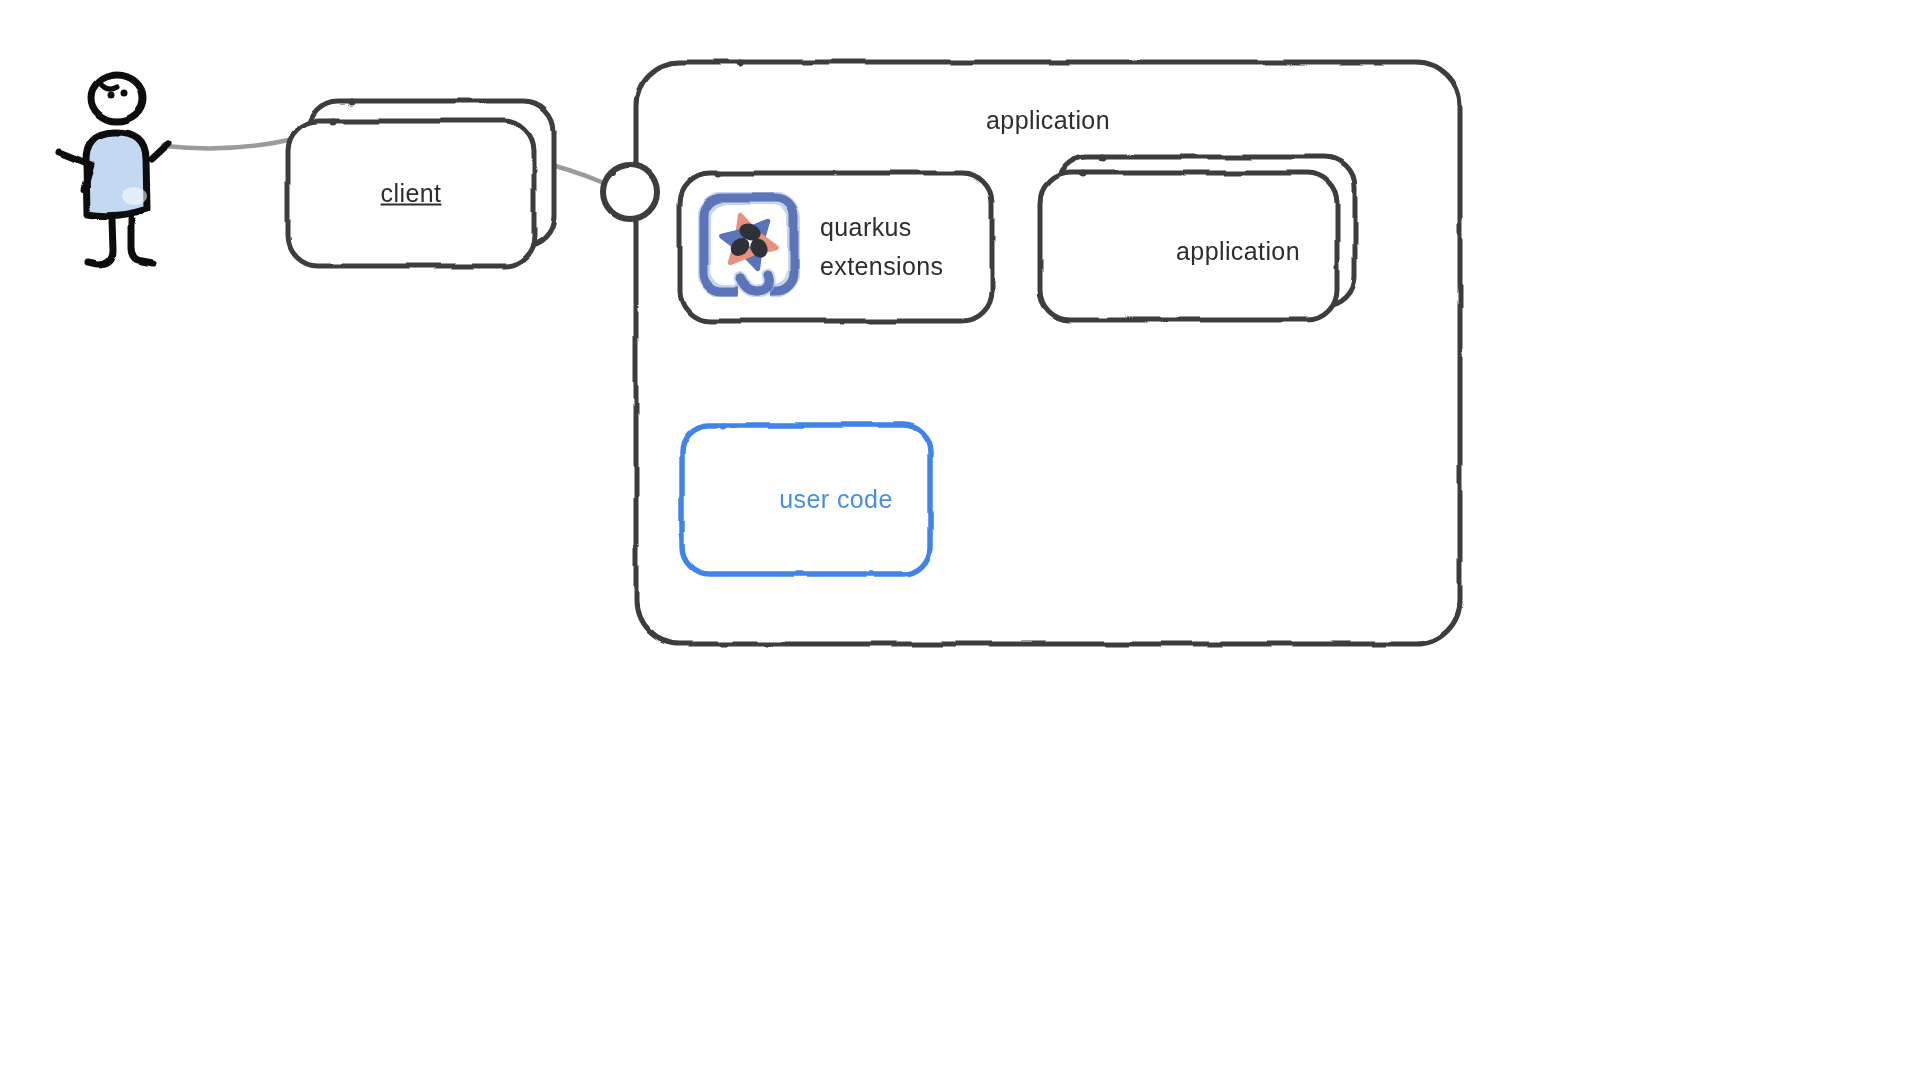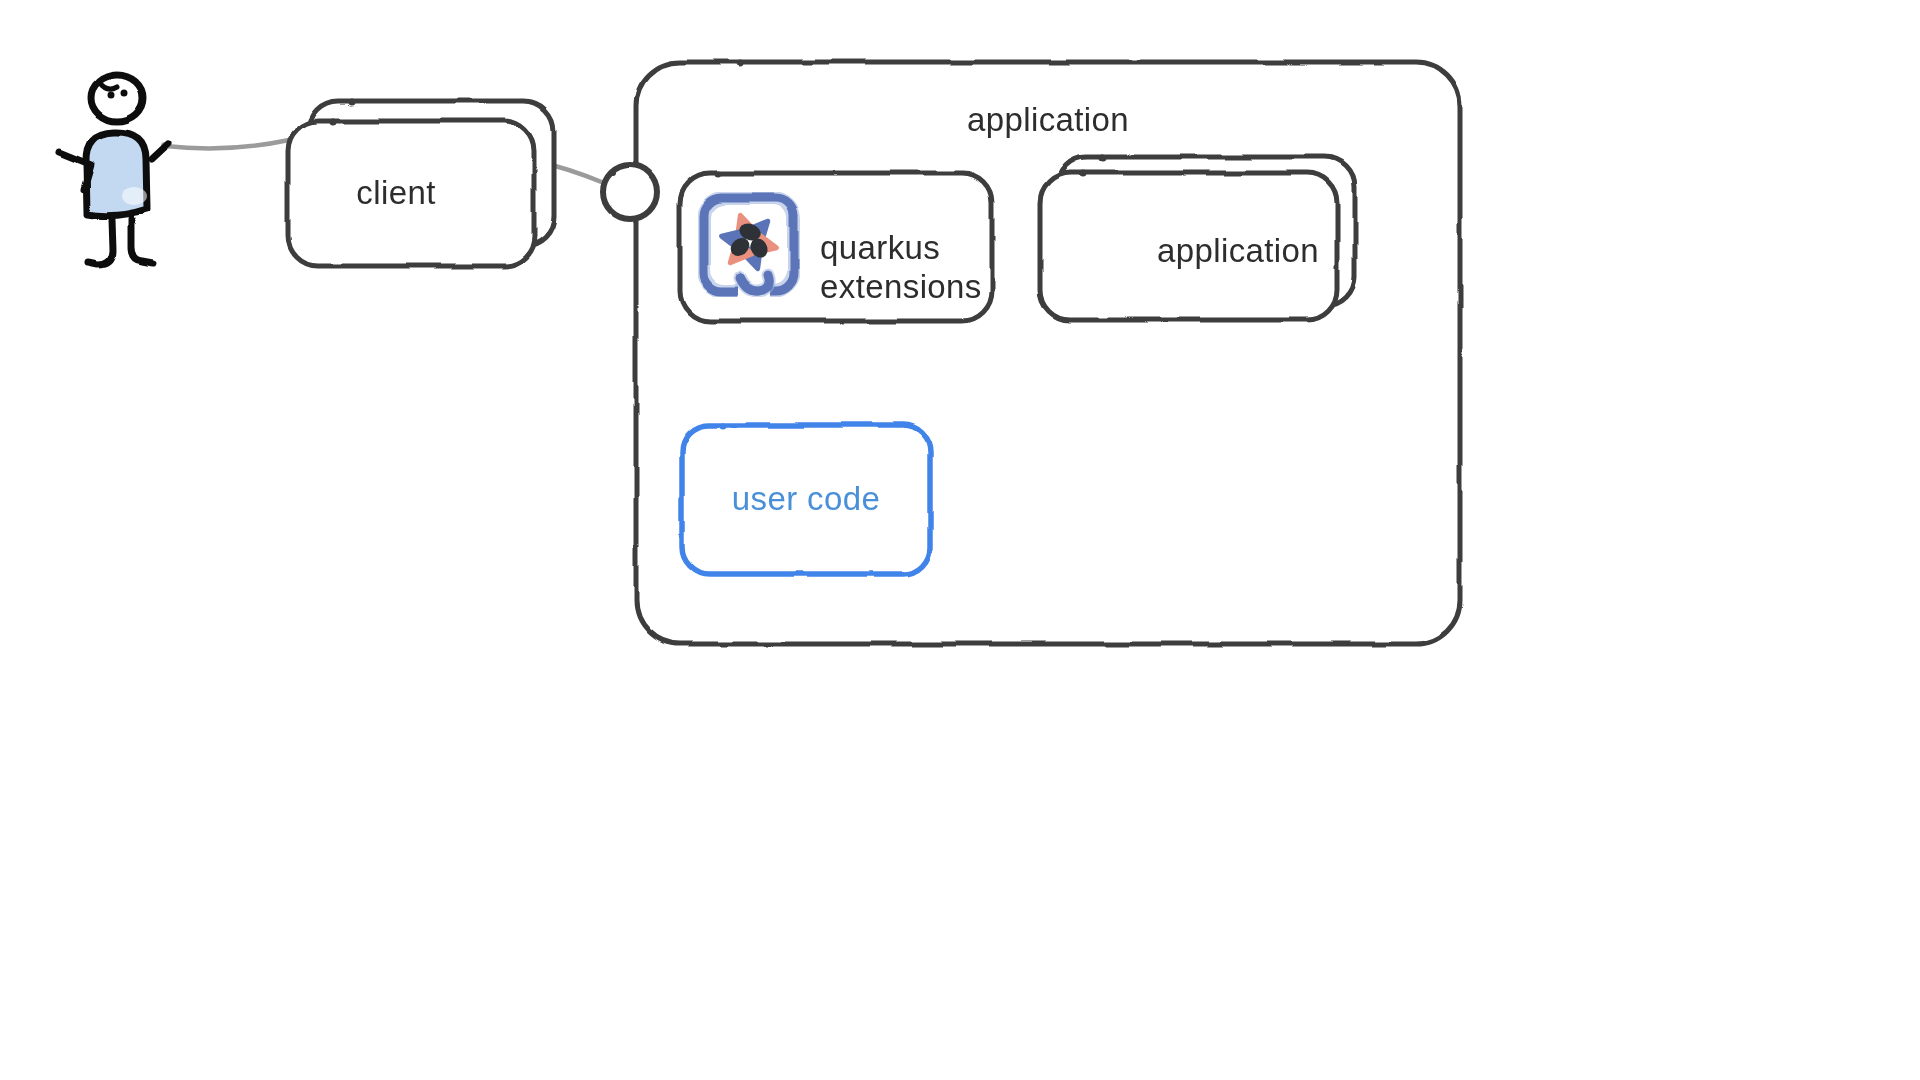--- a/index.html
+++ b/index.html
@@ -6,32 +6,31 @@
   .canvas{
     position:relative;
     width:1920px;height:1080px;
     background:#ffffff;
     overflow:hidden;
     font-family:"Liberation Sans", sans-serif;
   }
   .canvas svg{position:absolute;left:0;top:0;}
   .lbl{
     position:absolute;
-    font-size:33px;
+    font-size:25px;
     letter-spacing:0.4px;
     color:#2d2d2d;
     white-space:nowrap;
     transform:translate(-50%,-50%);
   }
   .lbl-left{
     transform:none;
     line-height:39px;
-    margin-top:20px;
   }
-  .lbl-blue{color:#4a90d9;}
+  .lbl-blue{color:#4a90d9;margin-left:30px;}
 </style>
 </head>
 <body>
 
 <div class="canvas">
 
   <svg width="1920" height="1080" viewBox="0 0 1920 1080">
     <defs>
       <filter id="sketch" x="-6%" y="-6%" width="112%" height="112%">
         <feTurbulence type="fractalNoise" baseFrequency="0.02" numOctaves="2" seed="7" result="n"></feTurbulence>
@@ -112,21 +111,21 @@
       <ellipse cx="134" cy="196" rx="13" ry="9" fill="#ffffff" opacity="0.55" stroke="none"></ellipse>
       <path d="M 59,152 L 91,165 L 84,189" stroke-width="7"></path>
       <path d="M 152,159 L 168,144" stroke-width="7"></path>
       <path d="M 112,219 L 113,251 Q 113,265 98,265 L 88,263" stroke-width="7"></path>
       <path d="M 131,219 L 131,247 Q 131,260 142,261 L 153,263" stroke-width="7"></path>
     </g>
   </svg>
 
   <div class="lbl" style="left:1048px;top:120px;">application</div>
 
-  <div class="lbl" style="left:396px;top:193px;">client</div>
+  <div class="lbl" style="left:411px;top:193px;text-decoration:underline;">client</div>
 
   <div class="lbl lbl-left" style="left:820px;top:208px;">
     <div>quarkus</div>
     <div>extensions</div>
   </div>
 
   <div class="lbl" style="left:1238px;top:251px;">application</div>
 
   <div class="lbl lbl-blue" style="left:806px;top:499px;">user code</div>
 

